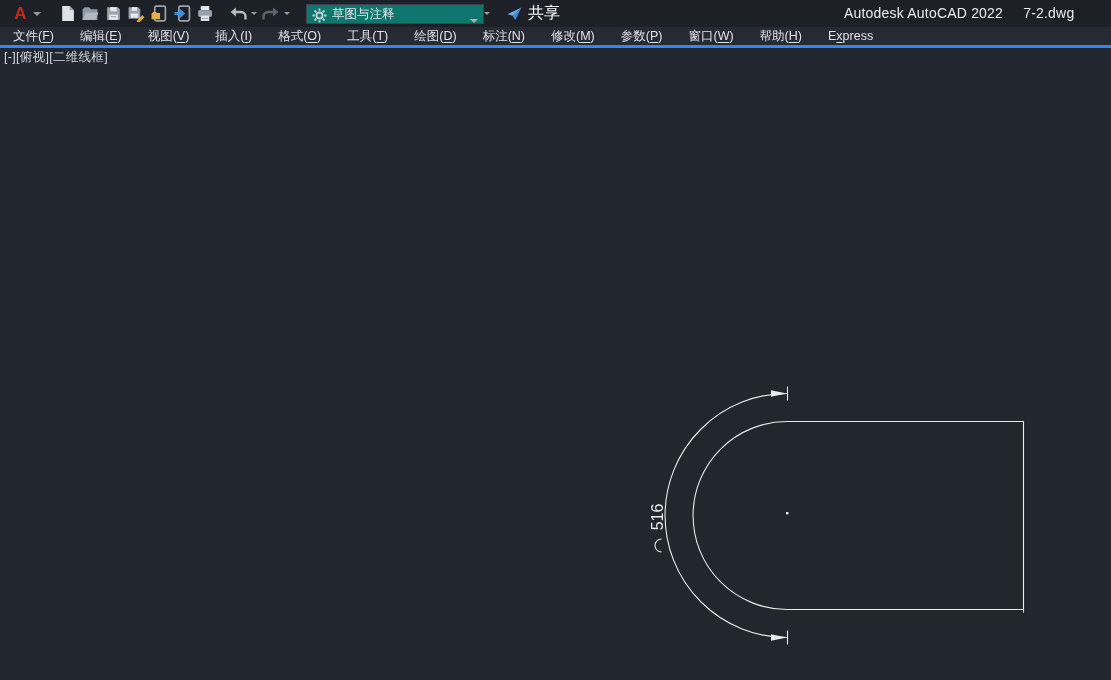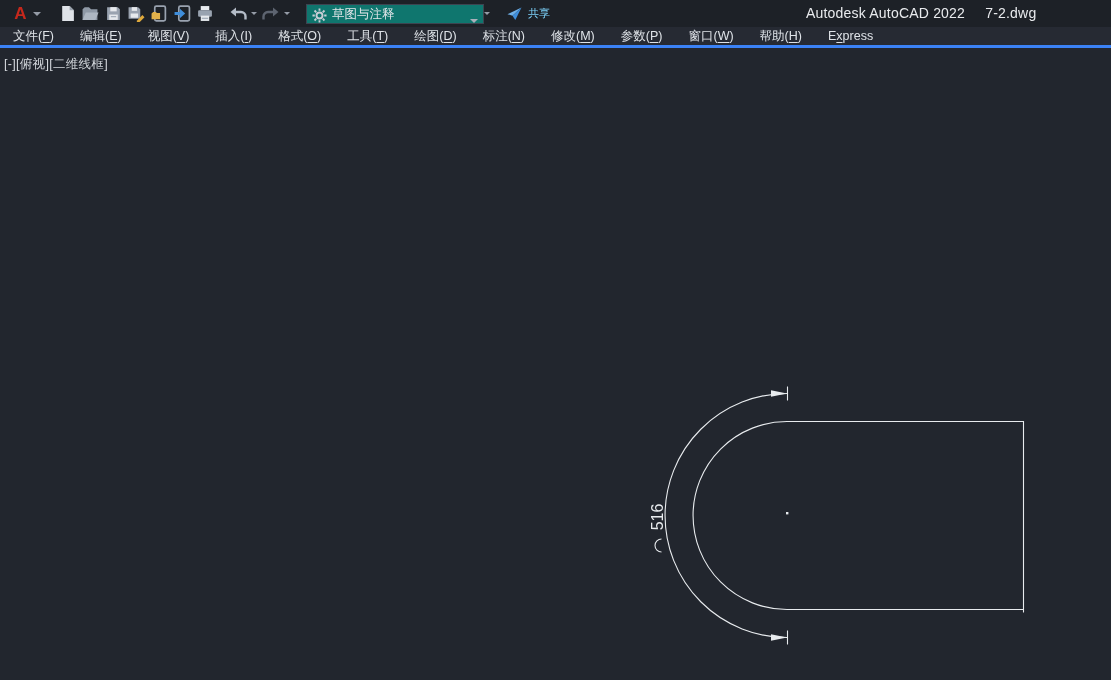--- a/index.html
+++ b/index.html
@@ -27,40 +27,40 @@
   .gap-lg{ margin-left:10px; }
   .workspace{
     margin-left:12px; width:178px; height:20px; background:#0f766e;
     border:1px solid #3d4450; display:flex; align-items:flex-end; padding:0 5px;
     color:#e3e6ea; font-size:12.5px; flex:0 0 auto;
   }
   .workspace .ws-label{ margin-left:5px; flex:1 1 auto; overflow:hidden; }
   .ws-caret{ width:0;height:0;border-left:4px solid transparent;border-right:4px solid transparent;
     border-top:4px solid #aab0ba; flex:0 0 auto; }
   .flyout-chevron{ margin-left:7px; }
-  .share{ display:flex; align-items:center; margin-left:10px; color:#7dd3fc; font-size:11px; }
+  .share{ display:flex; align-items:center; margin-left:10px; color:#ffffff; font-size:16px; }
   .share .tb-icon{ margin-right:4px; }
   .win-title{
-    position:absolute; left:806px; top:0; height:27px; line-height:27px;
+    position:absolute; left:844px; top:0; height:27px; line-height:27px;
     color:#e9ebee; font-size:14px; letter-spacing:.2px;
   }
   .win-title .fname{ margin-left:16px; }
 
   
   .menubar{
     height:21px; background:#262a33; border-bottom:3px solid #3b82f6;
     display:flex; align-items:center; font-size:12.5px; color:#dfe3e8; white-space:nowrap;
   }
   .menu-item{ padding:0 13px; cursor:default; }
   .menu-item u{ text-decoration:underline; text-underline-offset:2px; }
 
   
   .canvas{ position:relative; height:632px; background:#22262e; }
   .vp-label{
-    position:absolute; top:8px; left:4px; color:#d5d9de; font-size:12.5px; letter-spacing:.3px;
+    position:absolute; top:1px; left:4px; color:#d5d9de; font-size:12.5px; letter-spacing:.3px;
   }
   .draw-svg{ position:absolute; inset:0; }
   .cad-line{ stroke:#e8ebee; stroke-width:1.1; fill:none; }
   .cad-fill{ fill:#e8ebee; stroke:none; }
   .dim-text{ fill:#e8ebee; font-size:16px; font-family:"Liberation Sans","DejaVu Sans",sans-serif; }
 </style>
 </head>
 <body>
 
 <div class="titlebar">

